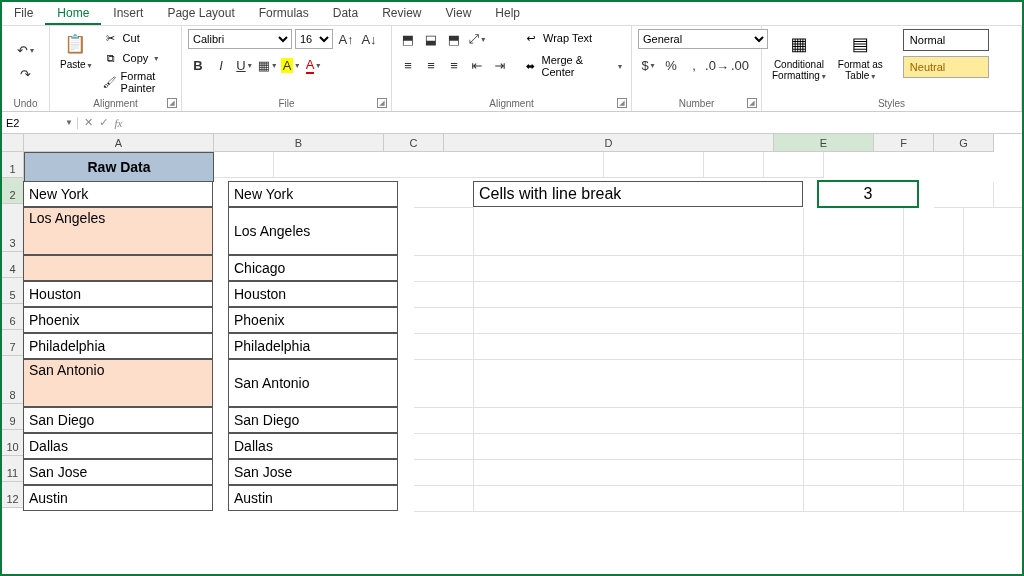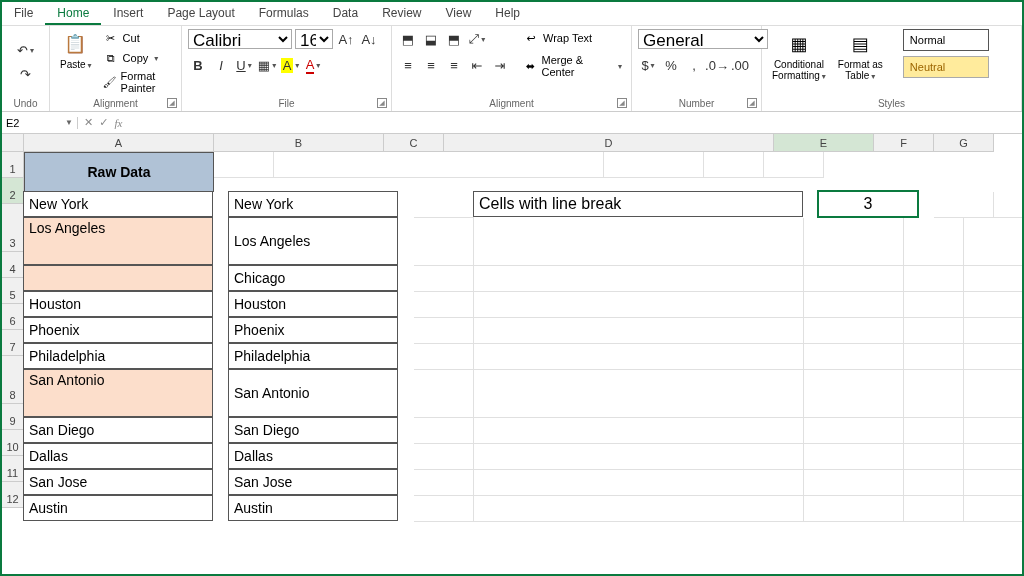--- a/index.html
+++ b/index.html
@@ -17,21 +17,21 @@
 .group-body { display: flex; align-items: flex-start; gap: 4px; flex: 1; }
 .dlauncher { position: absolute; bottom: 3px; right: 4px; width: 10px; height: 10px; border: 1px solid #888; font-size: 7px; color: #888; display: flex; align-items: center; justify-content: center; }
 
 .vbtn { display: flex; flex-direction: column; align-items: center; justify-content: center; gap: 2px; padding: 2px 4px; cursor: pointer; }
 .vbtn .ic { width: 26px; height: 26px; display: flex; align-items: center; justify-content: center; font-size: 18px; }
 .vbtn .lbl { font-size: 10px; line-height: 11px; text-align: center; }
 .sbtn { display: flex; align-items: center; gap: 4px; font-size: 11px; padding: 1px 3px; cursor: pointer; }
 .sbtn .ic { width: 16px; height: 16px; display: flex; align-items: center; justify-content: center; }
 .stack { display: flex; flex-direction: column; gap: 2px; }
 
-select.rsel { height: 20px; font-size: 17px; border: 1px solid #aaa; background: #fff; }
+select.rsel { height: 20px; font-size: 11px; border: 1px solid #aaa; background: #fff; }
 .iconrow { display: flex; gap: 3px; }
 .iconbtn { width: 20px; height: 20px; display: flex; align-items: center; justify-content: center; cursor: pointer; font-size: 13px; color: #333; }
 .drop::after { content: '▾'; font-size: 8px; margin-left: 2px; color: #555; }
 
 .stylebtn { width: 86px; height: 22px; border: 1px solid #aaa; font-size: 11px; display: flex; align-items: center; padding: 0 6px; margin-bottom: 3px; }
 .stylebtn.normal { background: #fff; border: 1.5px solid #555; }
 .stylebtn.neutral { background: #ffeb9c; color: #9c6500; }
 
 
 .fbar { display: flex; align-items: center; border-bottom: 1px solid #ccc; height: 22px; background: #fff; }
@@ -240,21 +240,21 @@
         <div class="rh" style="height: 26px;">6</div>
         <div class="rh" style="height: 26px;">7</div>
         <div class="rh" style="height: 48px;">8</div>
         <div class="rh" style="height: 26px;">9</div>
         <div class="rh" style="height: 26px;">10</div>
         <div class="rh" style="height: 26px;">11</div>
         <div class="rh" style="height: 26px;">12</div>
       </div>
     <div class="cells" id="cells">
         <div class="row">
-          <div class="cell bheader" style="width: 190px; height: 40px;">Raw Data</div>
+          <div class="cell bheader" style="width: 190px; height: 30px;">Raw Data</div>
           <div class="cell" style="width: 60px; height: 26px;"></div>
           <div class="cell" style="width: 330px; height: 26px;"></div>
           <div class="cell" style="width: 100px; height: 26px;"></div>
           <div class="cell" style="width: 60px; height: 26px;"></div>
           <div class="cell" style="width: 60px; height: 26px;"></div>
         </div>
         <div class="row">
           <div class="cell bcell" style="width: 190px; height: 26px;">New York</div>
           <div class="cell bcell" style="width: 170px; height: 26px;">New York</div>
           <div class="cell" style="width: 60px; height: 26px;"></div>

